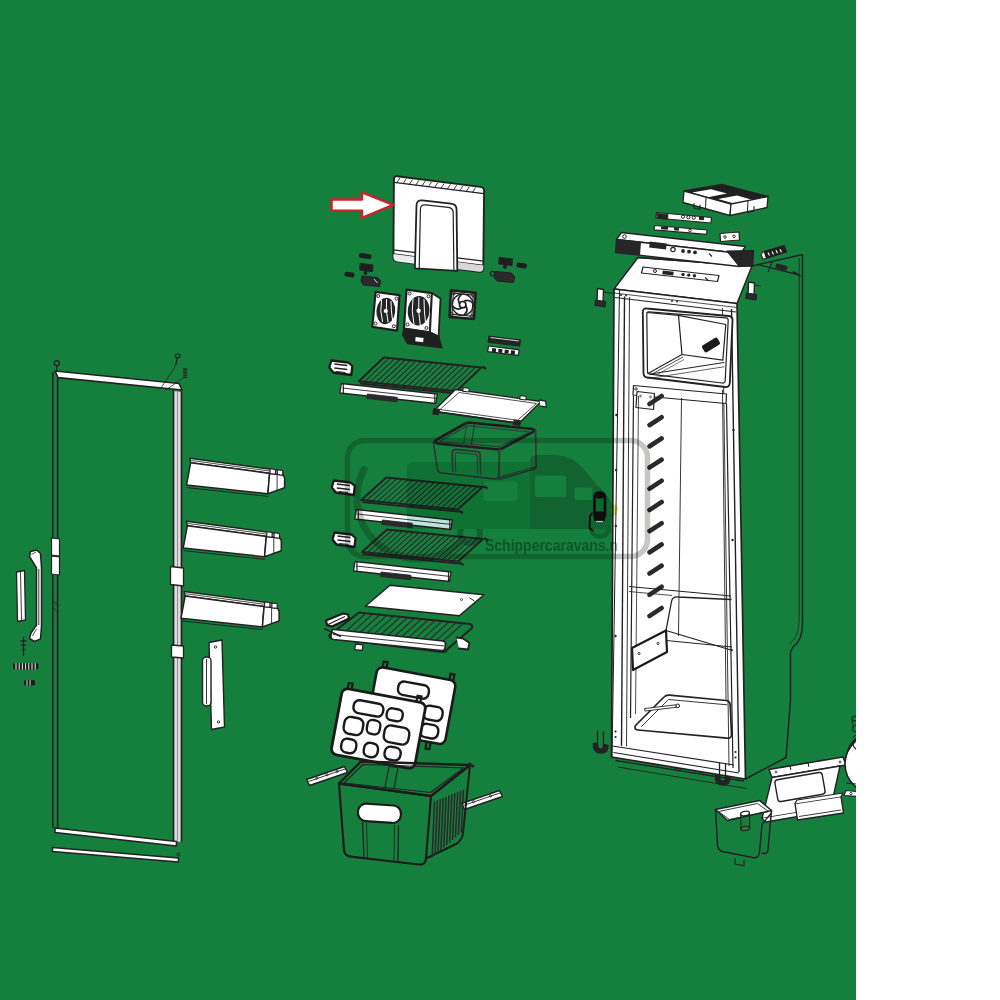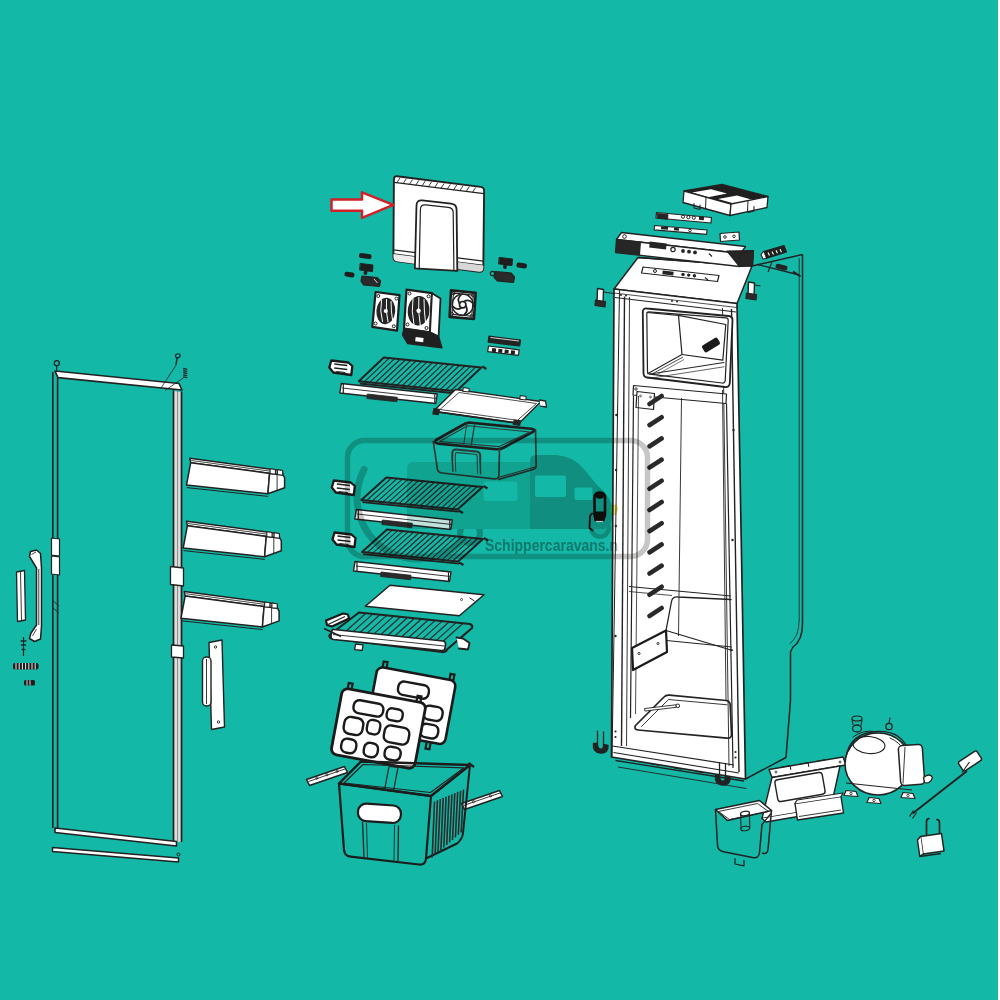--- a/index.html
+++ b/index.html
@@ -1,15 +1,15 @@
 <!DOCTYPE html>
 <html><head><meta charset="utf-8">
 <style>
 html,body{margin:0;padding:0;background:#fff;}
-#c{position:relative;width:998px;height:1000px;background:#14b8a6;overflow:hidden;}
+#c{position:relative;width:856px;height:1000px;background:#15803d;overflow:hidden;}
 </style></head>
 <body>
 <div id="c">
 <svg width="1000" height="1000" viewBox="0 0 1000 1000">
 <polygon points="55.0,371.0 179.0,383.5 182.0,390.0 58.0,377.6" fill="#fff" stroke="#222" stroke-width="1.6" stroke-linejoin="round"></polygon>
 <circle cx="56.8" cy="363.2" r="2.5" fill="none" stroke="#222" stroke-width="1.3"></circle>
 <line x1="56.8" y1="365.7" x2="56.6" y2="371.0" stroke="#222" stroke-width="1.2" stroke-linecap="butt"></line>
 <line x1="52.8" y1="372.0" x2="52.8" y2="828.0" stroke="#222" stroke-width="1.6" stroke-linecap="butt"></line>
 <line x1="57.6" y1="378.0" x2="57.6" y2="828.0" stroke="#222" stroke-width="1.6" stroke-linecap="butt"></line>
 <polygon points="173.5,391.0 181.5,392.0 181.5,842.0 173.5,841.0" fill="#dcdcdc" stroke="#222" stroke-width="0" stroke-linejoin="round"></polygon>

